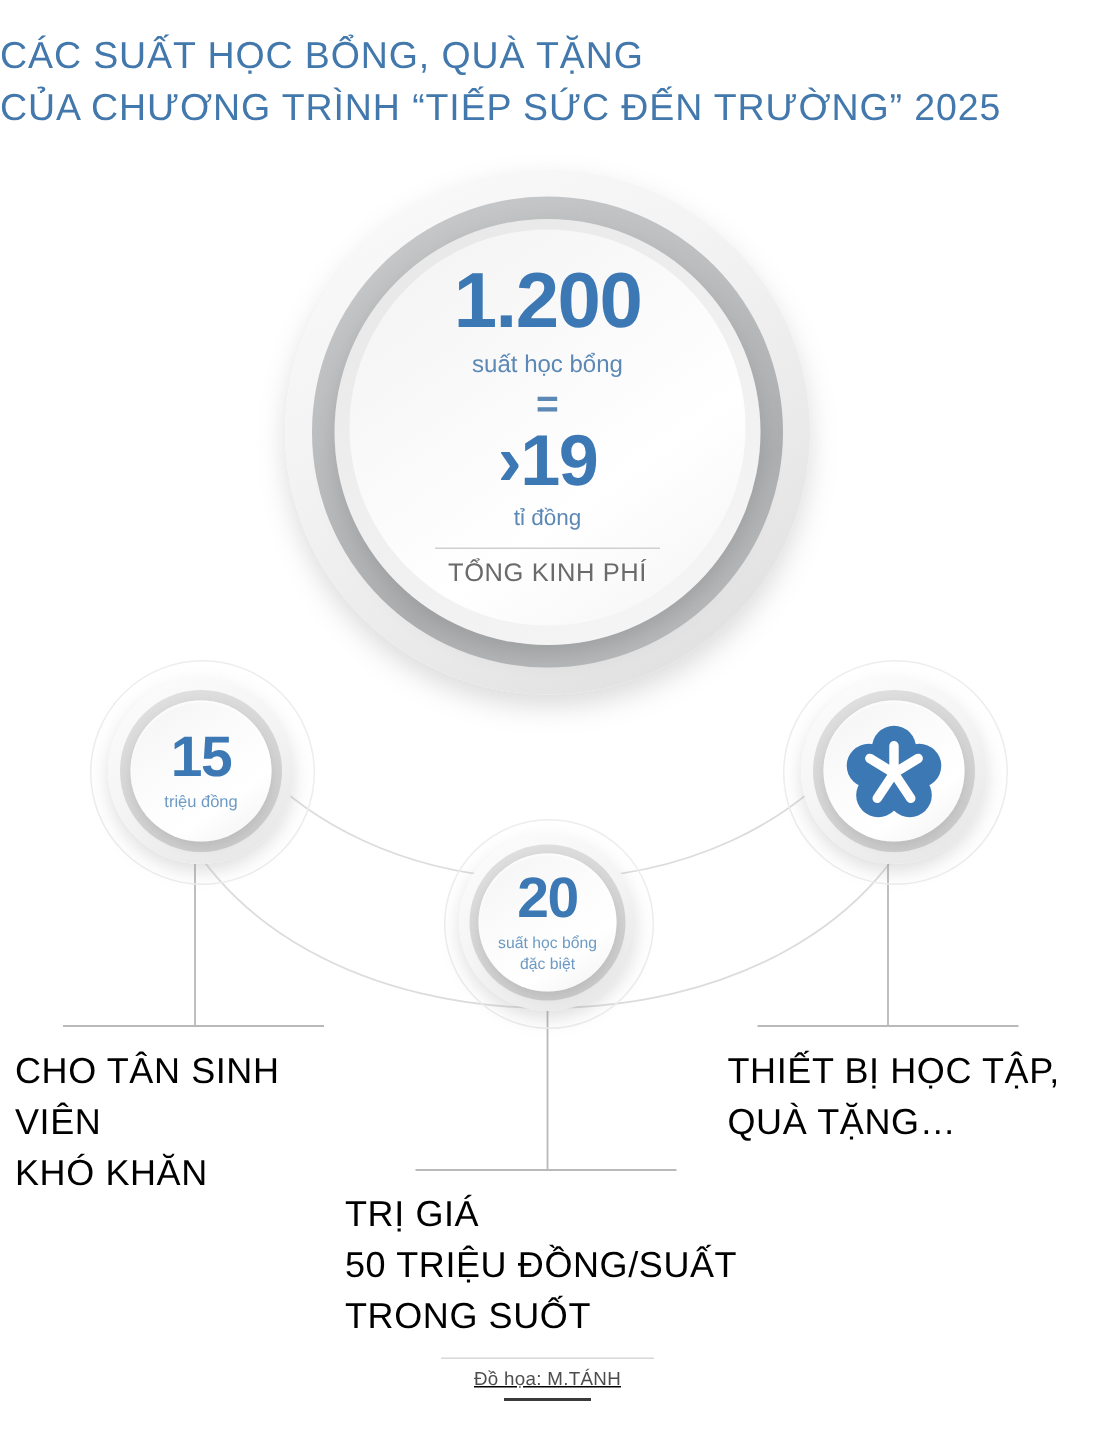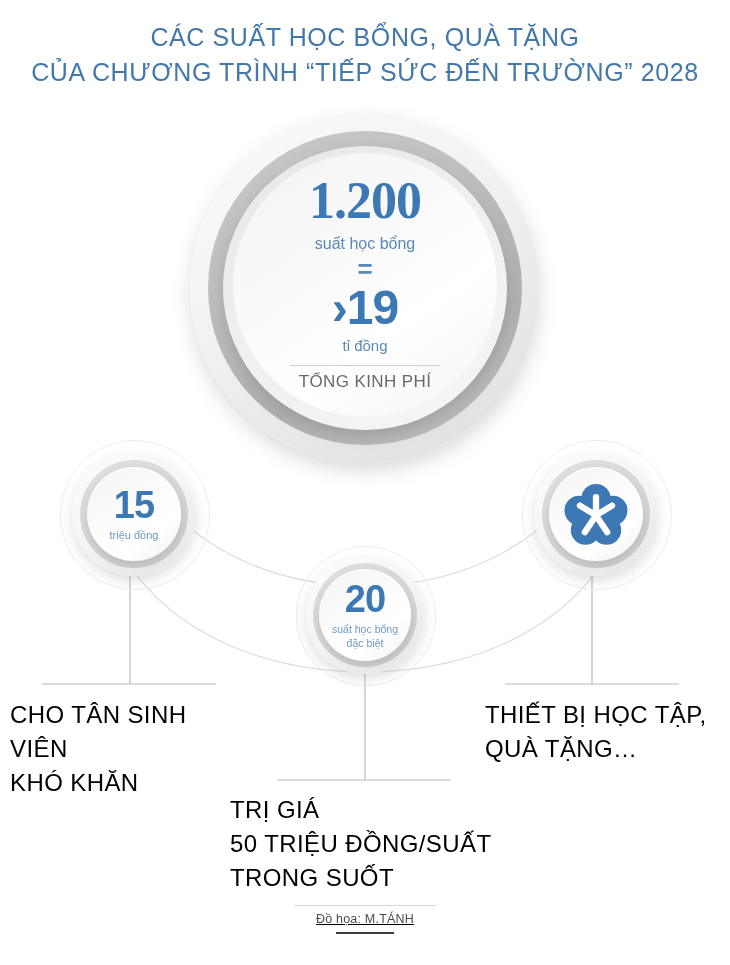--- a/index.html
+++ b/index.html
@@ -15,21 +15,20 @@
     font-family: "Liberation Sans", sans-serif;
     -webkit-font-smoothing: antialiased;
   }
 
   
   .title-block {
     position: absolute;
     top: 20px;
     left: 0;
     width: 730px;
-    text-align: center;
     color: #4278ab;
     font-size: 25px;
     letter-spacing: 0.6px;
     line-height: 1.38;
     font-weight: 400;
   }
   .title-line { display: block; white-space: nowrap; }
 
   
   .connectors {
@@ -85,21 +84,20 @@
     justify-content: flex-start;
     padding-top: 22px;
     box-sizing: border-box;
   }
   .big-number {
     color: #3c78b4;
     font-size: 52px;
     font-weight: 700;
     letter-spacing: -1px;
     line-height: 1;
-    font-family: Liberation Serif, serif;
   }
   .big-sub {
     color: #5b88b5;
     font-size: 16px;
     margin-top: 9px;
     line-height: 1;
   }
   .equals {
     color: #5b88b5;
     font-size: 26px;
@@ -237,21 +235,21 @@
     height: 2px;
     background: #3a3a3a;
     margin: 6px auto 0 auto;
   }
 </style>
 </head>
 <body>
 
 <div class="title-block">
   <span class="title-line">CÁC SUẤT HỌC BỔNG, QUÀ TẶNG</span>
-  <span class="title-line">CỦA CHƯƠNG TRÌNH “TIẾP SỨC ĐẾN TRƯỜNG” 2028</span>
+  <span class="title-line">CỦA CHƯƠNG TRÌNH “TIẾP SỨC ĐẾN TRƯỜNG” 2025</span>
 </div>
 
 <svg class="connectors" viewBox="0 0 730 965" xmlns="http://www.w3.org/2000/svg">
 
   <path d="M 134 460 C 190 560, 290 586, 365 586 C 440 586, 540 560, 596 460" fill="none" stroke="#dcdcdc" stroke-width="1.2"></path>
 
   <path d="M 108 520 C 140 620, 250 672, 365 672 C 480 672, 590 620, 622 520" fill="none" stroke="#dcdcdc" stroke-width="1.2"></path>
 
   <line x1="130" y1="576" x2="130" y2="684" stroke="#b9b9b9" stroke-width="1.2"></line>
   <line x1="365" y1="674" x2="365" y2="780" stroke="#b9b9b9" stroke-width="1.2"></line>

